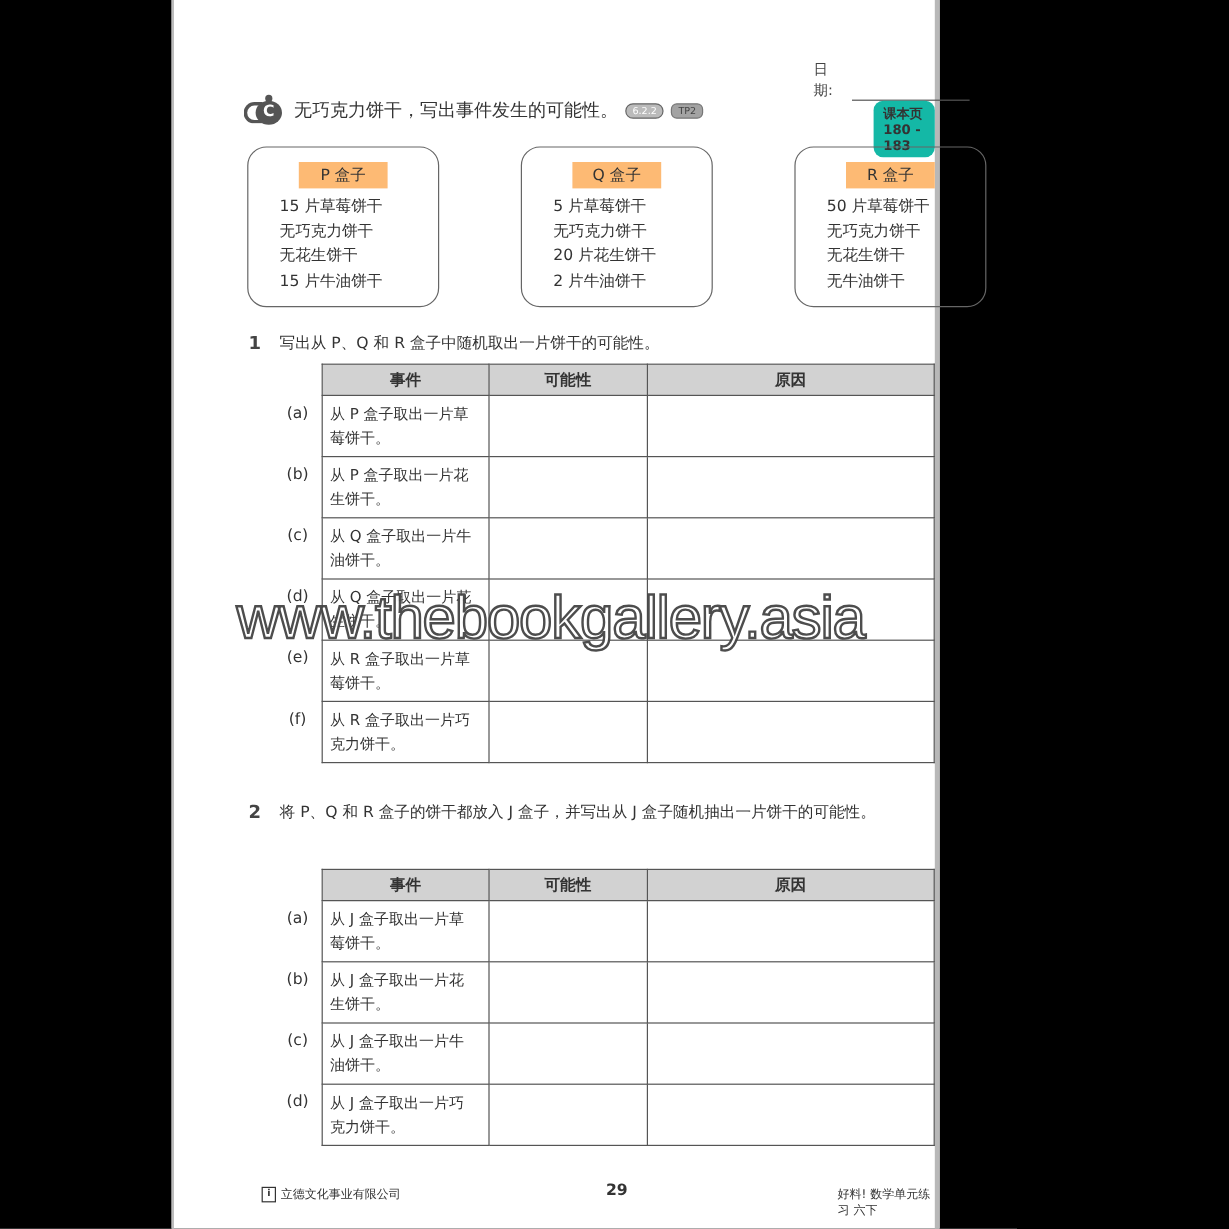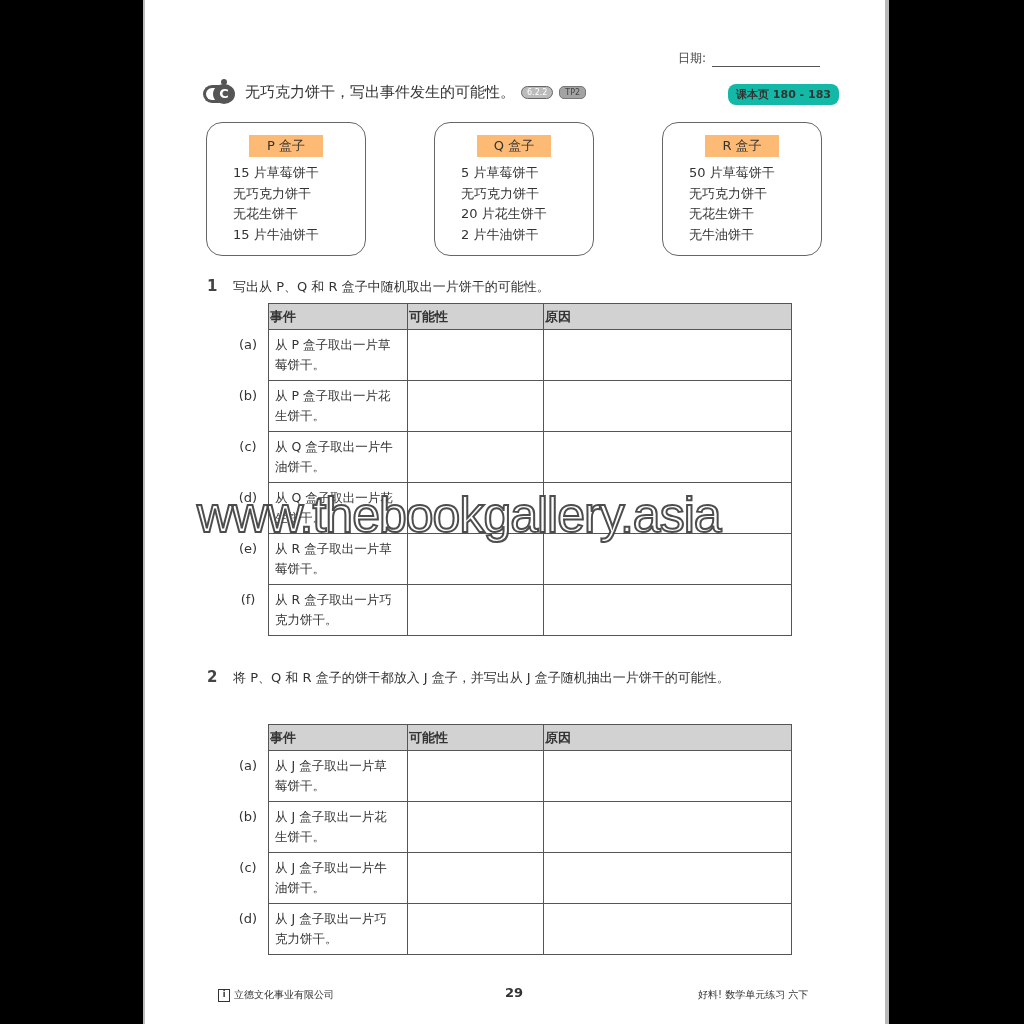--- a/index.html
+++ b/index.html
@@ -1,38 +1,38 @@
 <!DOCTYPE html>
 <html><head>
 <meta charset="utf-8">
 <style>
   html, body { margin:0; padding:0; }
   body { width:1024px; height:1024px; background:#000; position:relative; overflow:hidden;
          font-family:"DejaVu Sans", sans-serif; color:#2a2a2a; }
-  .page { position:absolute; left:143px; top:0; width:746px; height:1024px; background:#fff;
+  .page { position:absolute; left:143px; top:0; width:640px; height:1024px; background:#fff;
           border-left:2px solid #bdbdbd; border-right:4px solid #b8b8b8; box-sizing:border-box; }
   .abs { position:absolute; }
   .date { left:533px; top:50px; font-size:12px; color:#444; display:flex; align-items:flex-end; }
   .date .line { width:108px; border-bottom:1px solid #555; margin-left:6px; height:14px; }
   .heading { left:58px; top:78px; display:flex; align-items:center; font-size:15px; color:#333; }
   .cicon { position:relative; width:34px; height:28px; margin-right:8px; }
   .cicon .ring { position:absolute; left:0; top:7px; width:16px; height:18px; border:3px solid #555; border-right:none; border-radius:10px 0 0 10px; box-sizing:border-box; }
   .cicon .ball { position:absolute; left:10px; top:6px; width:22px; height:20px; background:#555; border-radius:50%; color:#fff; font-weight:bold; font-size:13px; text-align:center; line-height:20px; }
   .cicon .knob { position:absolute; left:18px; top:1px; width:6px; height:6px; background:#555; border-radius:50%; }
   .tag { display:inline-block; border:1px solid #777; border-radius:5px; background:#a3a3a3; font-size:8px; padding:1px 5px; margin-left:6px; color:#444; }
   .tag.hex { border-radius:9px; background:#bbb; color:#fff; border-color:#666;text-align:right; }
   .ref { left:583px; top:84px; background:#14b8a6; border-radius:8px; font-size:11px; padding:3px 8px; color:#333; font-weight:bold; }
   .box { top:122px; width:160px; height:134px; border:1.5px solid #666; border-radius:16px; box-sizing:border-box; font-size:13px; color:#333; }
   .box .bt { margin:12px auto 6px; width:74px; background:#fdba74; text-align:center; font-size:13px; padding:2px 0; }
   .box .it { padding-left:26px; line-height:20.5px; }
   .q { left:62px; font-size:13px; color:#333; display:flex; }
   .q .num { width:26px; font-weight:bold; font-size:15px; color:#444; }
   .q .txt { width:560px; line-height:19px; }
   table { position:absolute; left:123px; border-collapse:collapse; font-size:12.5px; color:#333; }
-  th { background:#d2d2d2; border:1.5px solid #555; height:23px; font-weight:bold; font-size:13px; text-align:left; }
+  th { background:#d2d2d2; border:1.5px solid #555; height:23px; font-weight:bold; font-size:13px; text-align:center; }
   td { border:1.5px solid #555; height:50px; vertical-align:middle; padding:0 6px; line-height:20px; }
   .lbl { position:absolute; left:-34px; width:26px; text-align:center; font-size:13px; color:#333; }
   .rowwrap { position:relative; }
   .wm { left:52px; top:486px; font-size:50px; font-family:"Liberation Sans", sans-serif; color:#fff;
         -webkit-text-stroke:2px #444; letter-spacing:-1px; opacity:0.95; white-space:nowrap; }
   .footer { top:988px; font-size:10px; color:#333; }
   .logo { display:inline-block; width:12px; height:13px; border:1.5px solid #333; box-sizing:border-box; font-size:8px; line-height:10px; text-align:center; margin-right:4px; font-weight:bold; vertical-align:middle; }
 </style>
 </head>
 <body>

